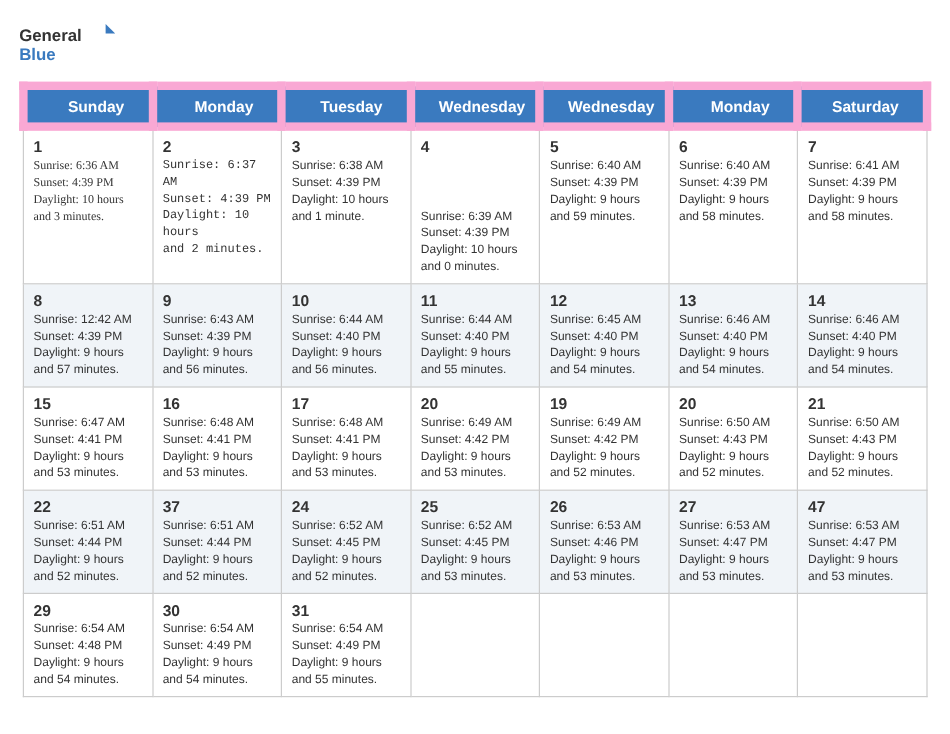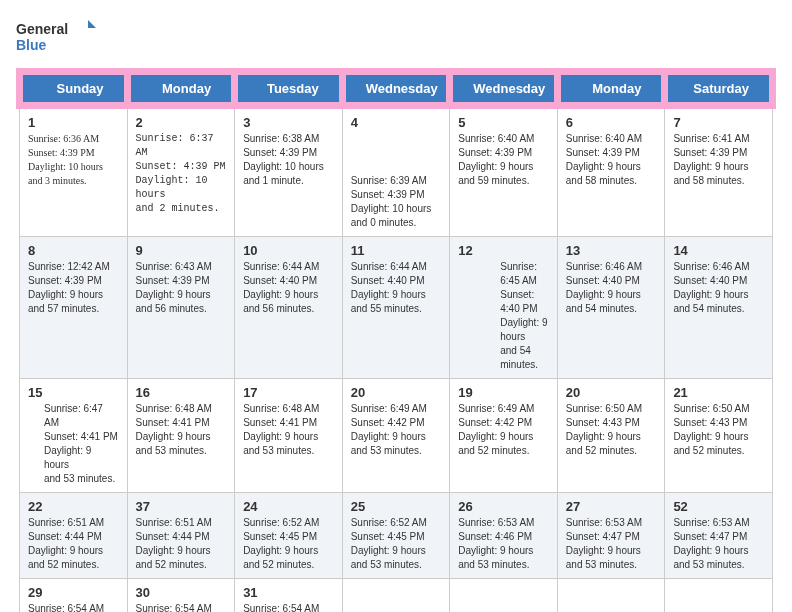--- a/index.html
+++ b/index.html
@@ -179,21 +179,21 @@
         </td>
         <td>
           <span class="day-num">11</span>
           <div class="day-info" style="white-space: pre-line;">Sunrise: 6:44 AM
 Sunset: 4:40 PM
 Daylight: 9 hours
 and 55 minutes.</div>
         </td>
         <td>
           <span class="day-num">12</span>
-          <div class="day-info" style="white-space: pre-line; margin-left: 42px;">Sunrise: 6:45 AM
+          <div class="day-info" style="white-space: pre-line;">Sunrise: 6:45 AM
 Sunset: 4:40 PM
 Daylight: 9 hours
 and 54 minutes.</div>
         </td>
         <td>
           <span class="day-num">13</span>
           <div class="day-info" style="white-space: pre-line;">Sunrise: 6:46 AM
 Sunset: 4:40 PM
 Daylight: 9 hours
 and 54 minutes.</div>
@@ -202,21 +202,21 @@
           <span class="day-num">14</span>
           <div class="day-info" style="white-space: pre-line;">Sunrise: 6:46 AM
 Sunset: 4:40 PM
 Daylight: 9 hours
 and 54 minutes.</div>
         </td>
       </tr>
       <tr>
         <td>
           <span class="day-num">15</span>
-          <div class="day-info" style="white-space: pre-line; margin-left: 16px;">Sunrise: 6:47 AM
+          <div class="day-info" style="white-space: pre-line;">Sunrise: 6:47 AM
 Sunset: 4:41 PM
 Daylight: 9 hours
 and 53 minutes.</div>
         </td>
         <td>
           <span class="day-num">16</span>
           <div class="day-info" style="white-space: pre-line;">Sunrise: 6:48 AM
 Sunset: 4:41 PM
 Daylight: 9 hours
 and 53 minutes.</div>
@@ -294,21 +294,21 @@
 and 53 minutes.</div>
         </td>
         <td>
           <span class="day-num">27</span>
           <div class="day-info" style="white-space: pre-line;">Sunrise: 6:53 AM
 Sunset: 4:47 PM
 Daylight: 9 hours
 and 53 minutes.</div>
         </td>
         <td>
-          <span class="day-num">52</span>
+          <span class="day-num">47</span>
           <div class="day-info" style="white-space: pre-line;">Sunrise: 6:53 AM
 Sunset: 4:47 PM
 Daylight: 9 hours
 and 53 minutes.</div>
         </td>
       </tr>
       <tr>
         <td>
           <span class="day-num">29</span>
           <div class="day-info" style="white-space: pre-line;">Sunrise: 6:54 AM

